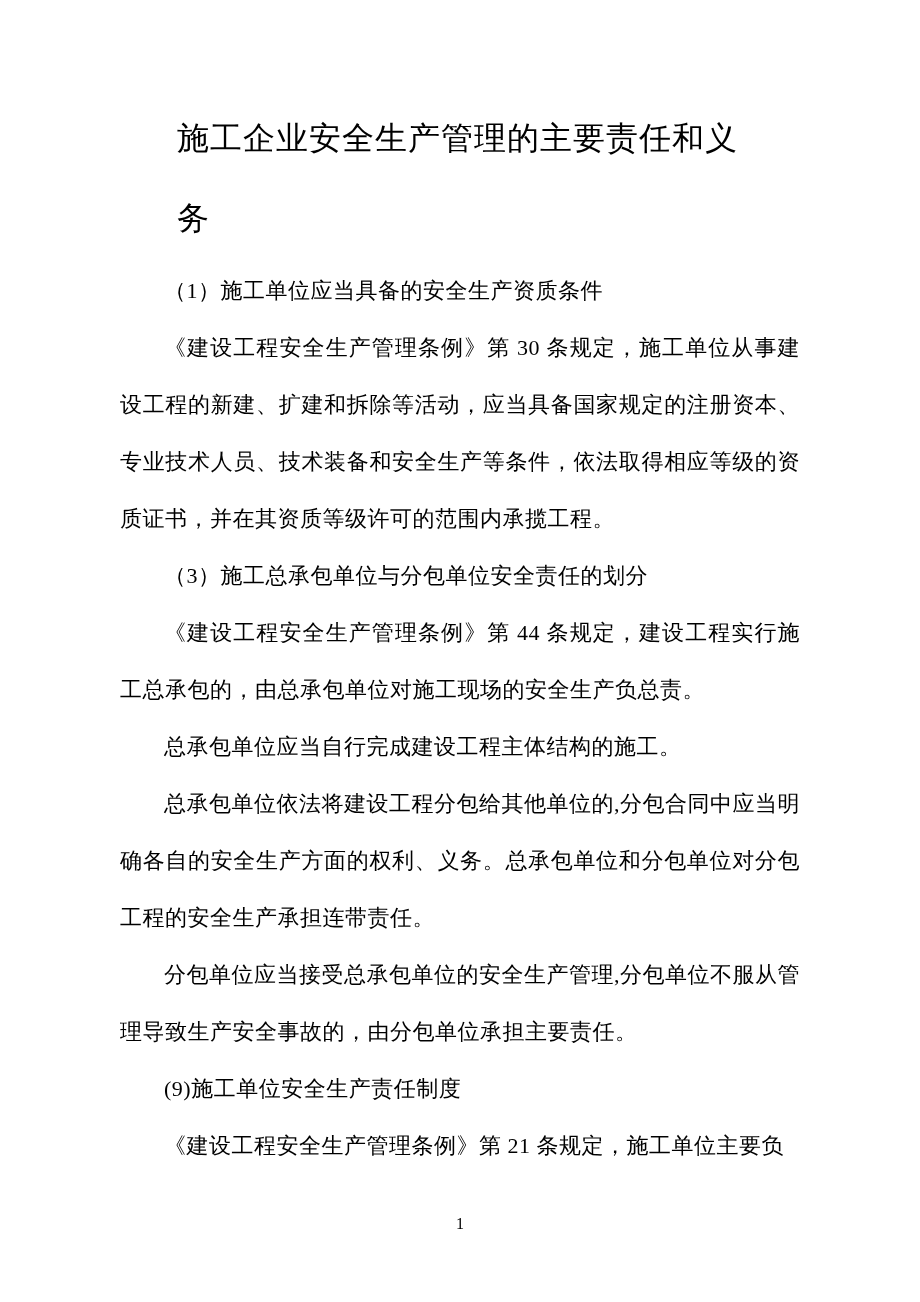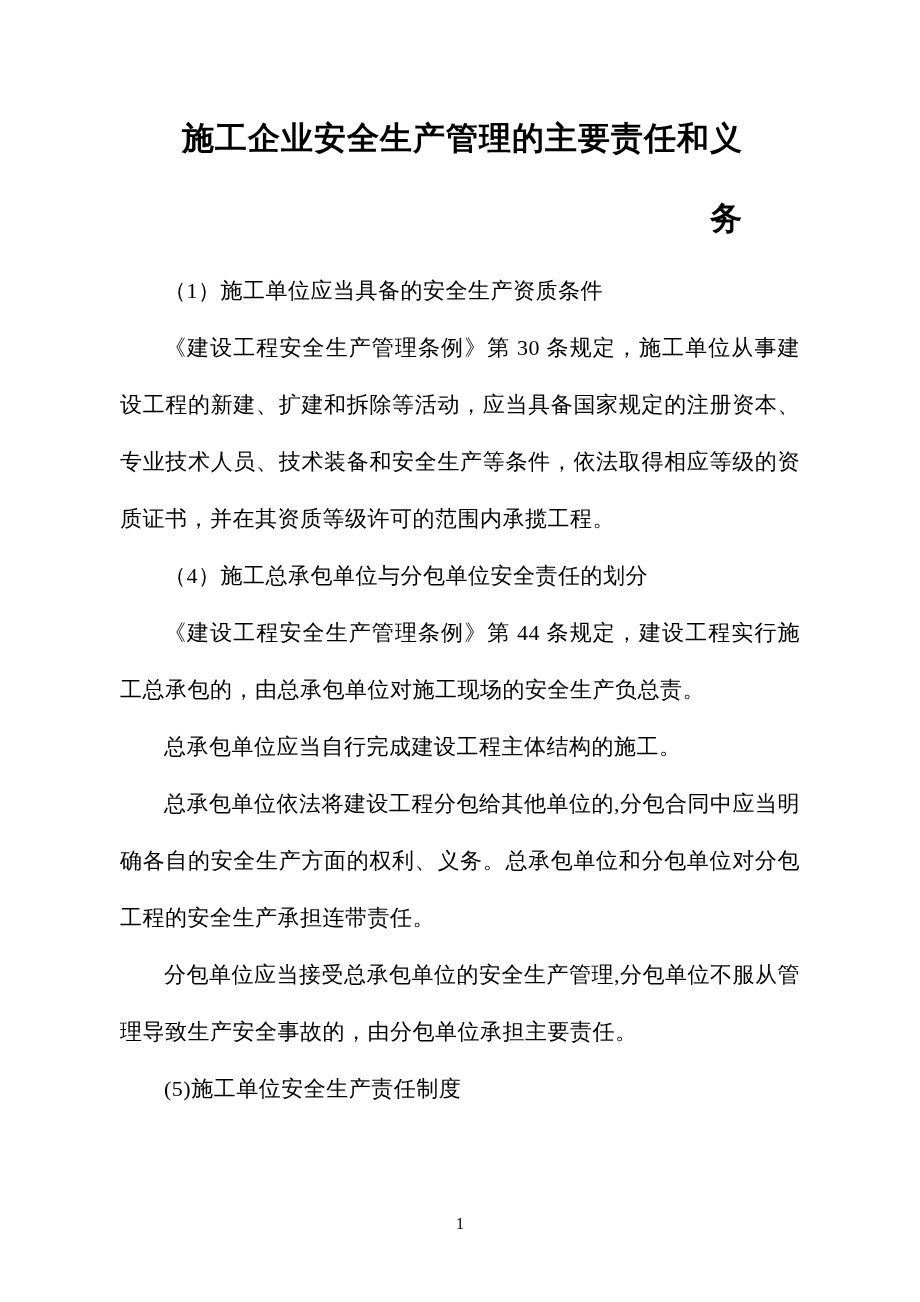--- a/index.html
+++ b/index.html
@@ -17,23 +17,23 @@
     background: #ffffff;
     overflow: hidden;
     box-sizing: border-box;
   }
   .content {
     box-sizing: border-box;
     padding: 98px 120px 0 120px; 
   }
   .doc-title {
     font-size: 32px;
-    font-weight: bold;
+    font-weight: normal;
     line-height: 80px;
-    text-align: right;
+    text-align: left;
     max-width: 566px;
     margin: 0 auto 4px auto;
     letter-spacing: 1px;
   }
   .para {
     font-size: 22px;
     line-height: 57px;
     text-align: justify;
     text-indent: 2em;
     margin: 0;
@@ -52,22 +52,23 @@
 </style>
 </head>
 <body>
 
 <div class="page">
   <div class="content">
     <h1 class="doc-title">施工企业安全生产管理的主要责任和义务</h1>
 
     <p class="para">（1）施工单位应当具备的安全生产资质条件</p>
     <p class="para">《建设工程安全生产管理条例》第 30 条规定，施工单位从事建设工程的新建、扩建和拆除等活动，应当具备国家规定的注册资本、专业技术人员、技术装备和安全生产等条件，依法取得相应等级的资质证书，并在其资质等级许可的范围内承揽工程。</p>
-    <p class="para">（4）施工总承包单位与分包单位安全责任的划分</p>
+    <p class="para">（3）施工总承包单位与分包单位安全责任的划分</p>
     <p class="para">《建设工程安全生产管理条例》第 44 条规定，建设工程实行施工总承包的，由总承包单位对施工现场的安全生产负总责。</p>
     <p class="para">总承包单位应当自行完成建设工程主体结构的施工。</p>
     <p class="para">总承包单位依法将建设工程分包给其他单位的,分包合同中应当明确各自的安全生产方面的权利、义务。总承包单位和分包单位对分包工程的安全生产承担连带责任。</p>
     <p class="para">分包单位应当接受总承包单位的安全生产管理,分包单位不服从管理导致生产安全事故的，由分包单位承担主要责任。</p>
-    <p class="para">(5)施工单位安全生产责任制度</p>
+    <p class="para">(9)施工单位安全生产责任制度</p>
+    <p class="para">《建设工程安全生产管理条例》第 21 条规定，施工单位主要负</p>
   </div>
 
   <div class="page-number">1</div>
 </div>
 
 </body></html>

